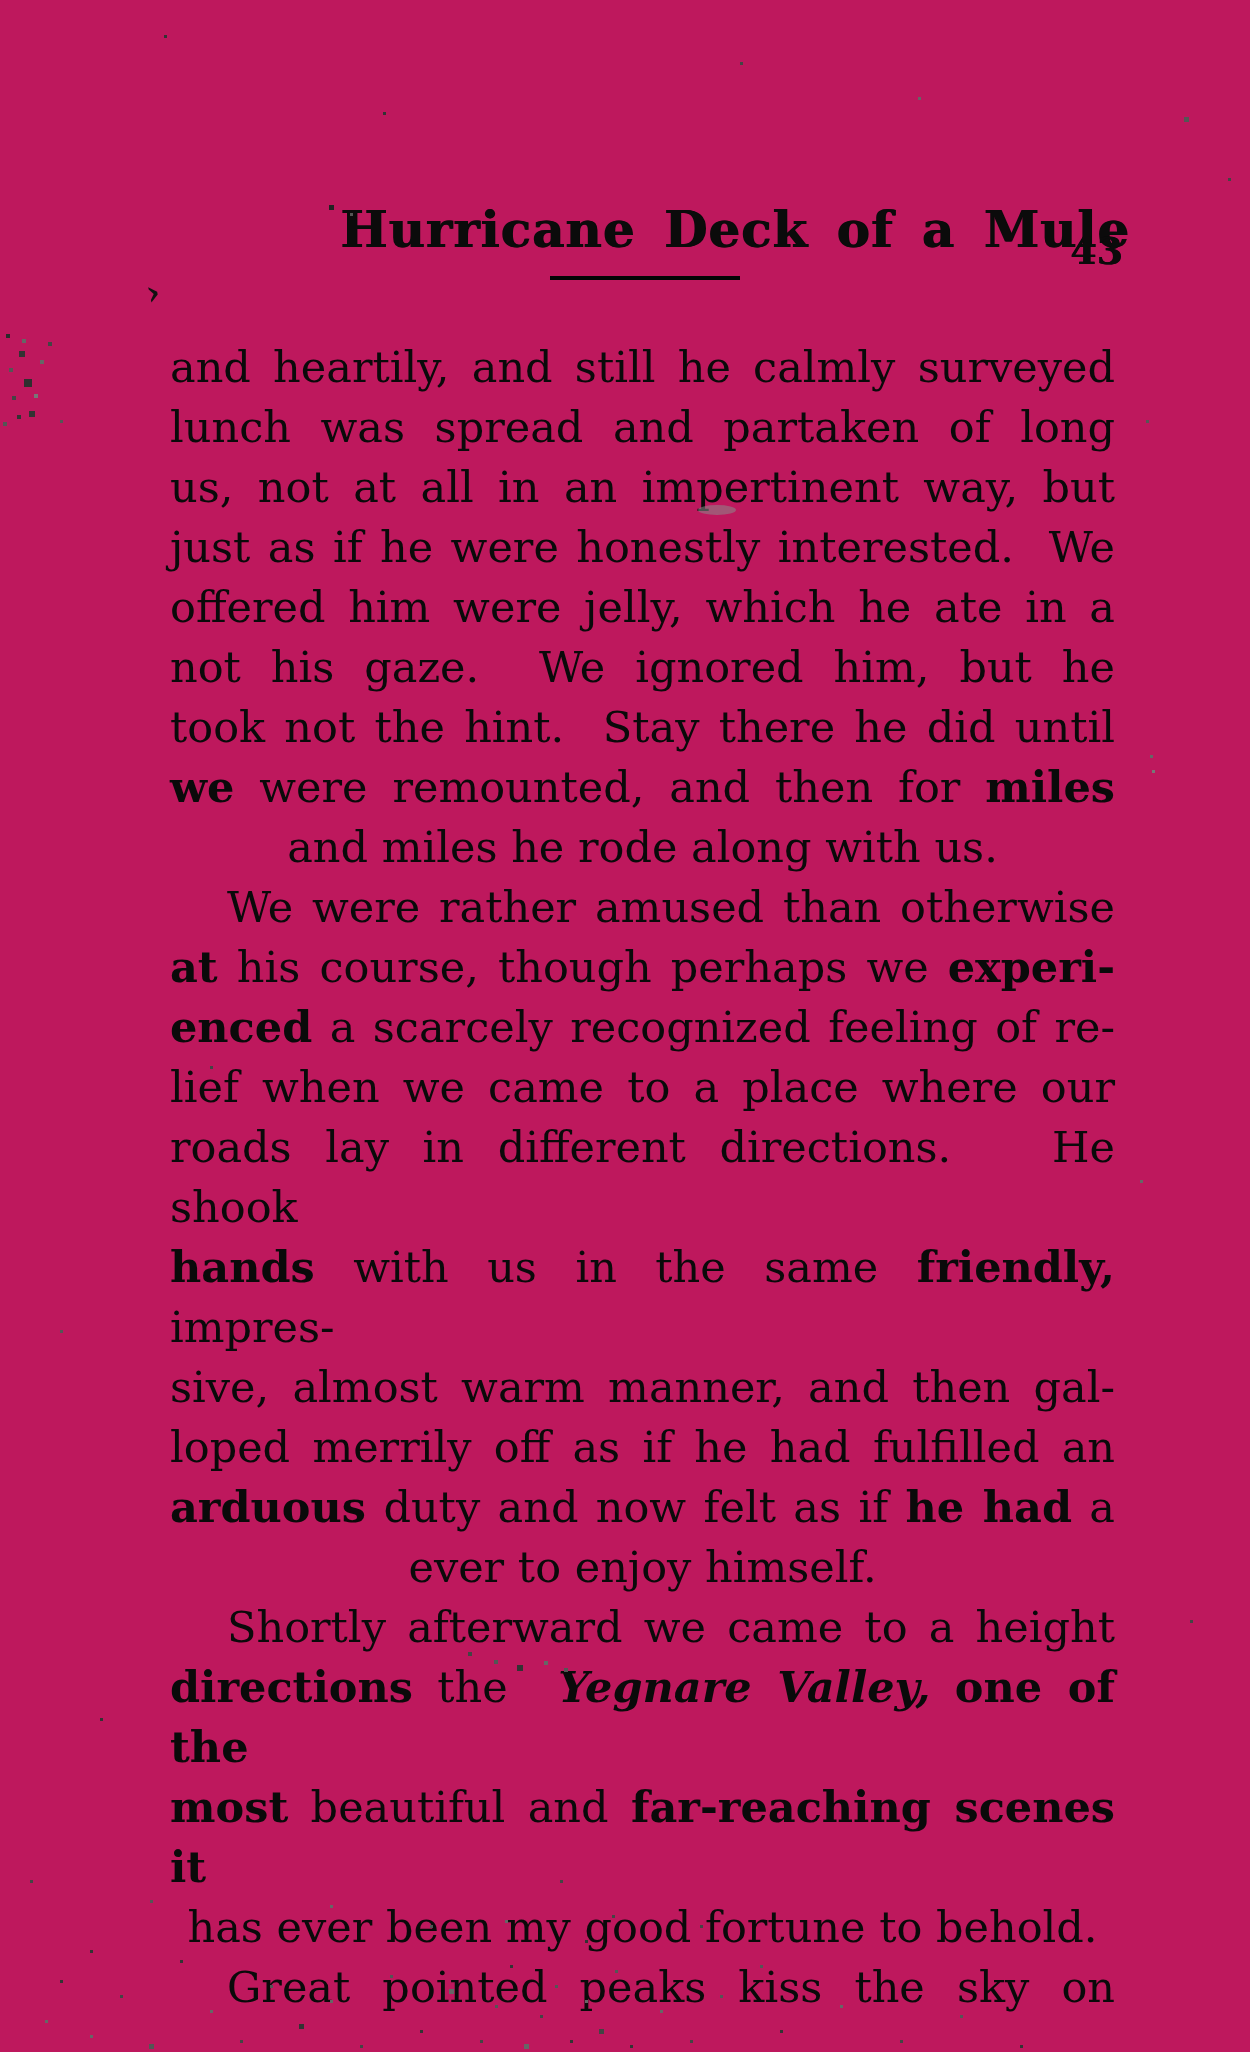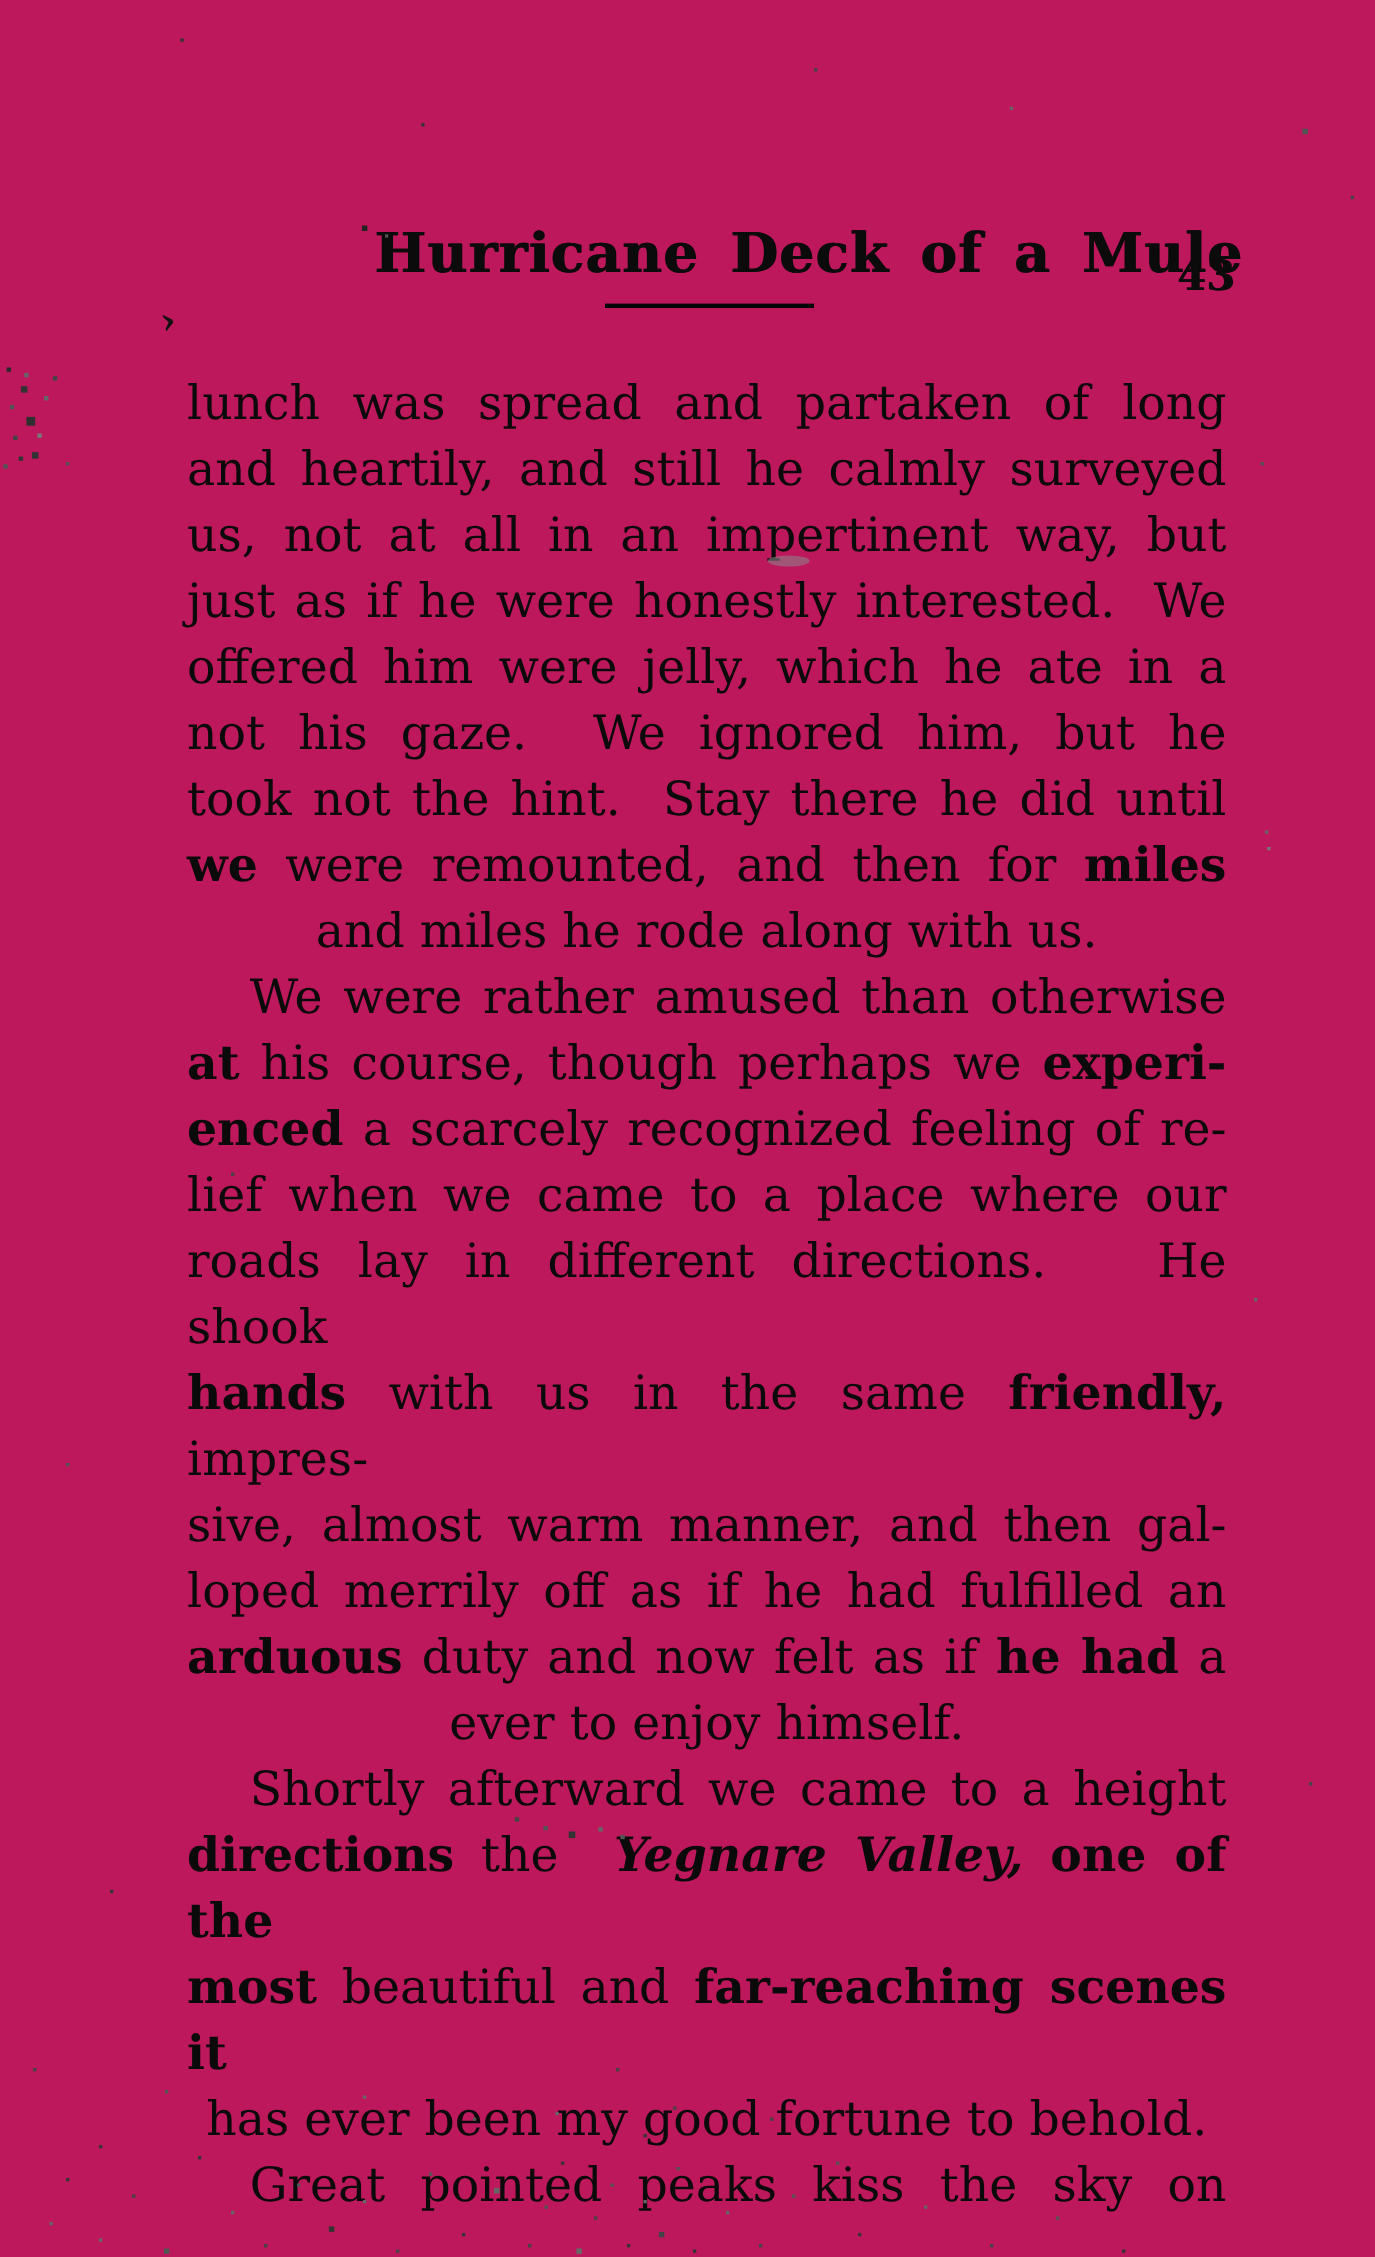--- a/index.html
+++ b/index.html
@@ -109,22 +109,22 @@
 <div class="page">
 
   <div class="running-title">Hurricane Deck of a Mule</div>
 
   <div class="page-number">43</div>
 
   <div class="title-rule"></div>
 
   <div class="body-text">
       <div class="para">
+        <div class="line just"><span class="">and heartily, and still he calmly surveyed</span></div>
         <div class="line just"><span class="">lunch was spread and partaken of long</span></div>
-        <div class="line just"><span class="">and heartily, and still he calmly surveyed</span></div>
         <div class="line just"><span class="">us, not at all in an impertinent way, but</span></div>
         <div class="line just"><span class="">just as if he were honestly interested.  We</span></div>
         <div class="line just"><span class="">offered him were jelly, which he ate in a</span></div>
         <div class="line just"><span class="">not his gaze.  We ignored him, but he</span></div>
         <div class="line just"><span class="">took not the hint.  Stay there he did until</span></div>
         <div class="line just"><span class="b ">we</span><span class=""> were remounted, and then for </span><span class="b ">miles</span></div>
         <div class="line"><span class="">and miles he rode along with us.</span></div>
       </div>
       <div class="para">
         <div class="line just indent"><span class="">We were rather amused than otherwise</span></div>

